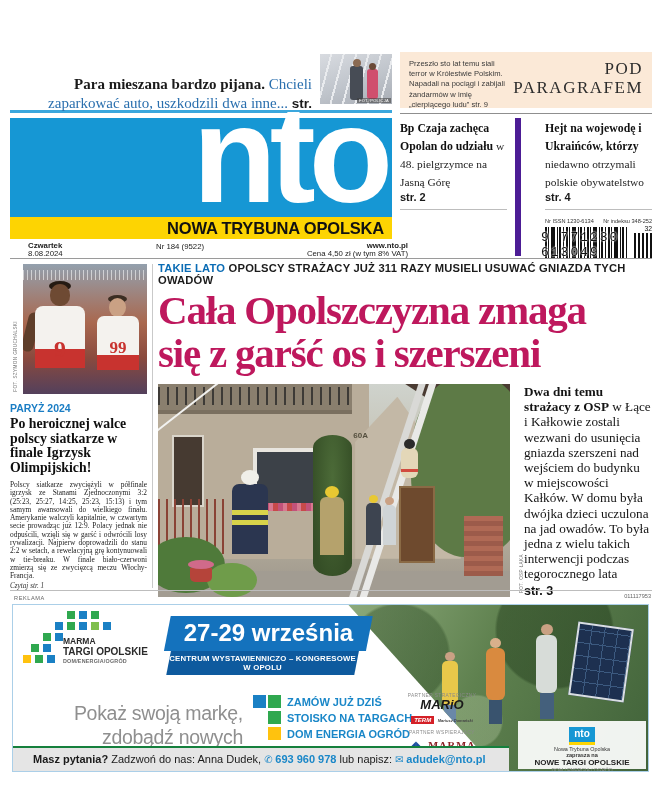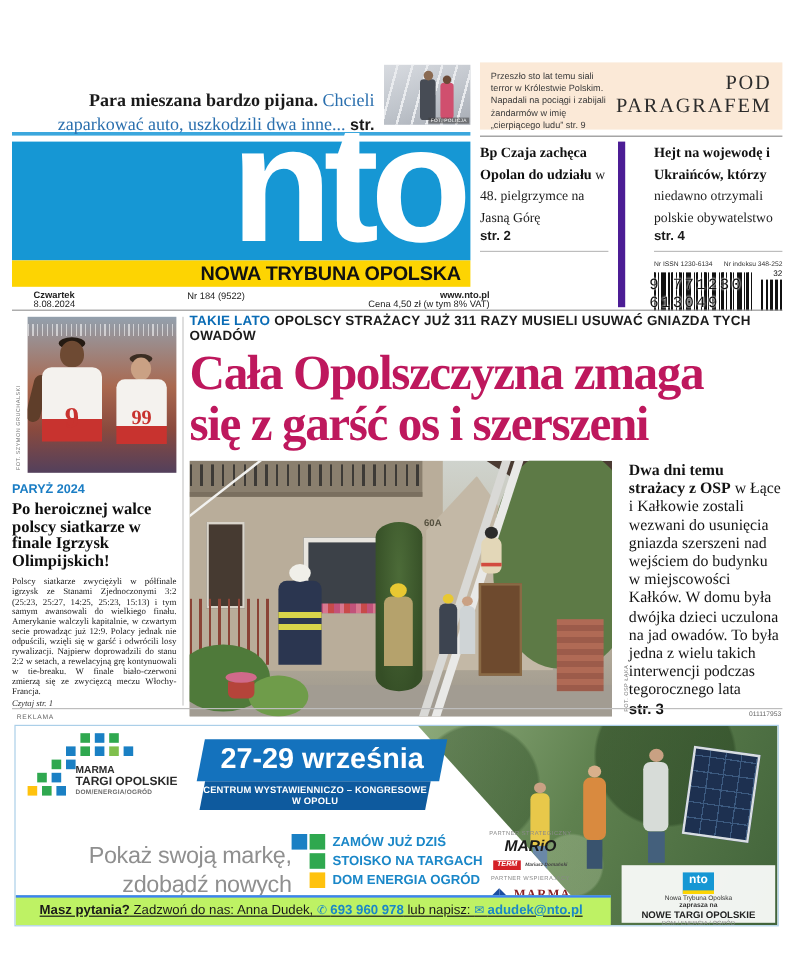--- a/index.html
+++ b/index.html
@@ -193,21 +193,21 @@
   .ab-venue span{display:block;transform:skewX(11deg);}
   .ad-logo{position:absolute;left:10px;top:6px;width:150px;height:66px;}
   .sq{position:absolute;width:8px;height:8px;}
   .c-b{background:#1a80c4;} .c-g{background:#2fa84f;} .c-y{background:#ffc20e;} .c-lg{background:#7fbf4d;}
   .ad-logo-text{position:absolute;left:40px;top:26px;line-height:1;}
   .alt1{font-size:8.5px;font-weight:800;color:#2b2b2b;}
   .alt2{font-size:10px;font-weight:800;color:#2b2b2b;margin-top:1px;}
   .alt3{font-size:5.4px;font-weight:700;color:#6a6a6a;margin-top:2px;letter-spacing:.2px;}
   .ad-pitch{position:absolute;left:16px;top:96px;width:214px;text-align:right;
             font-size:19.5px;line-height:24px;color:#8f8f8f;letter-spacing:-.3px;}
-  .ad-bullets{position:absolute;left:230px;top:90px;}
+  .ad-bullets{position:absolute;left:240px;top:90px;}
   .adb-row{display:flex;align-items:center;margin-bottom:3px;}
   .adb-sq{width:13px;height:13px;margin-right:6px;flex:none;}
   .adb-sq2{width:13px;height:13px;margin-right:2px;flex:none;}
   .adb-txt{font-size:11px;font-weight:700;color:#1a87c8;white-space:nowrap;}
   .ad-partners{position:absolute;left:390px;top:88px;width:78px;text-align:center;}
   .p-label{font-size:4.8px;color:#8a8a8a;letter-spacing:.4px;}
   .mario{font-style:italic;font-weight:800;font-size:13px;color:#1a1a1a;line-height:13px;}
   .mario-sub{display:inline-block;background:#d42027;color:#fff;font-weight:800;font-size:6px;
              padding:0 3px;line-height:8px;}
   .mario-small{font-size:4px;color:#444;}
@@ -216,22 +216,22 @@
   .marma-name{font-family:"Liberation Serif",serif;font-weight:700;font-size:10.5px;color:#8a1f24;letter-spacing:1px;}
   .marma-sub{display:block;font-size:4.2px;color:#1b4ea0;background:#f5d64a;width:56px;margin:1px auto 0;letter-spacing:.6px;}
   .ad-ntobox{position:absolute;left:505px;top:116px;width:128px;height:48px;background:rgba(255,255,255,.92);
              text-align:center;padding-top:2px;box-sizing:border-box;}
   .mini-nto{display:inline-block;width:26px;height:15px;background:#1697d4;color:#fff;font-weight:700;
             font-size:10px;line-height:13px;border-bottom:3px solid #fdd402;}
   .nb1{font-size:5.4px;color:#333;margin-top:1px;}
   .nb2{font-size:5.6px;font-weight:700;color:#333;}
   .nb3{font-size:8px;font-weight:800;color:#222;}
   .nb4{font-size:5px;color:#888;}
-  .ad-contact{position:absolute;left:0;bottom:0;width:496px;height:25px;border-top:2px solid #3b82f6;
-              background:#bef264;font-size:11px;line-height:23px;padding-left:20px;box-sizing:border-box;white-space:nowrap;text-decoration:underline;}
+  .ad-contact{position:absolute;left:0;bottom:0;width:496px;height:25px;border-top:2px solid #15803d;
+              background:#e5e5e5;font-size:11px;line-height:23px;padding-left:20px;box-sizing:border-box;white-space:nowrap;}
   .ad-contact b{font-weight:800;}
   .c-blue{color:#1a87c8;font-weight:800;}
   .c-ico{color:#1a87c8;font-size:10px;}
 </style>
 </head>
 <body>
 
 <div class="page">
 
   <div class="top-teaser">

